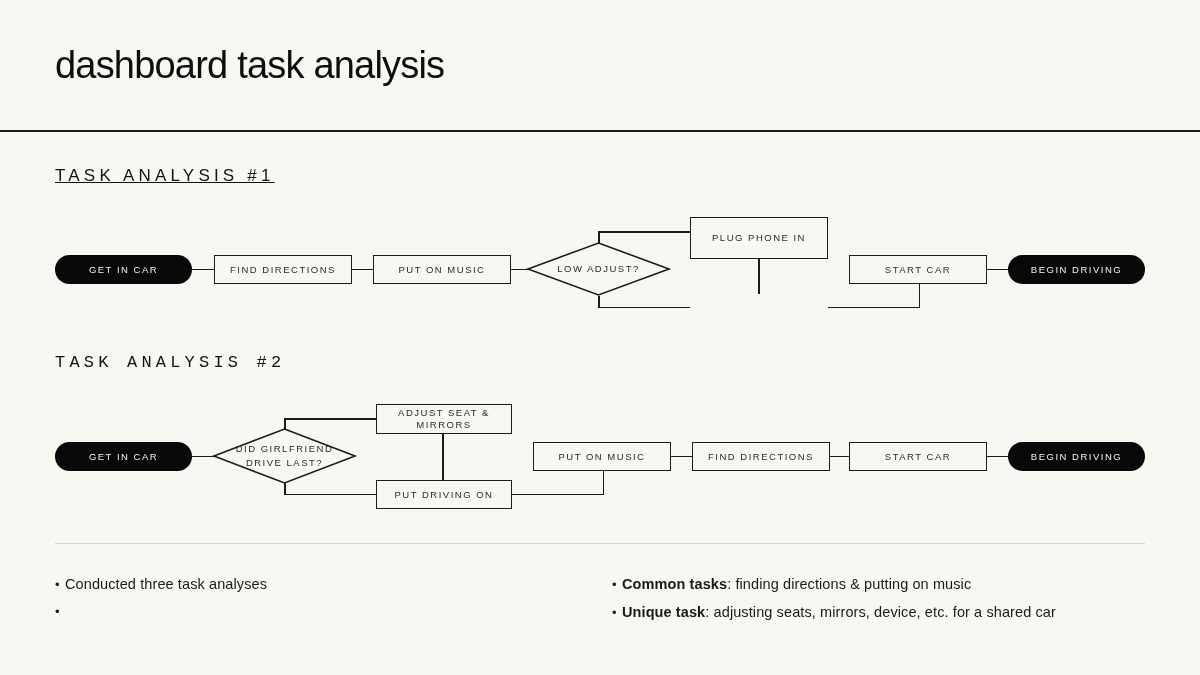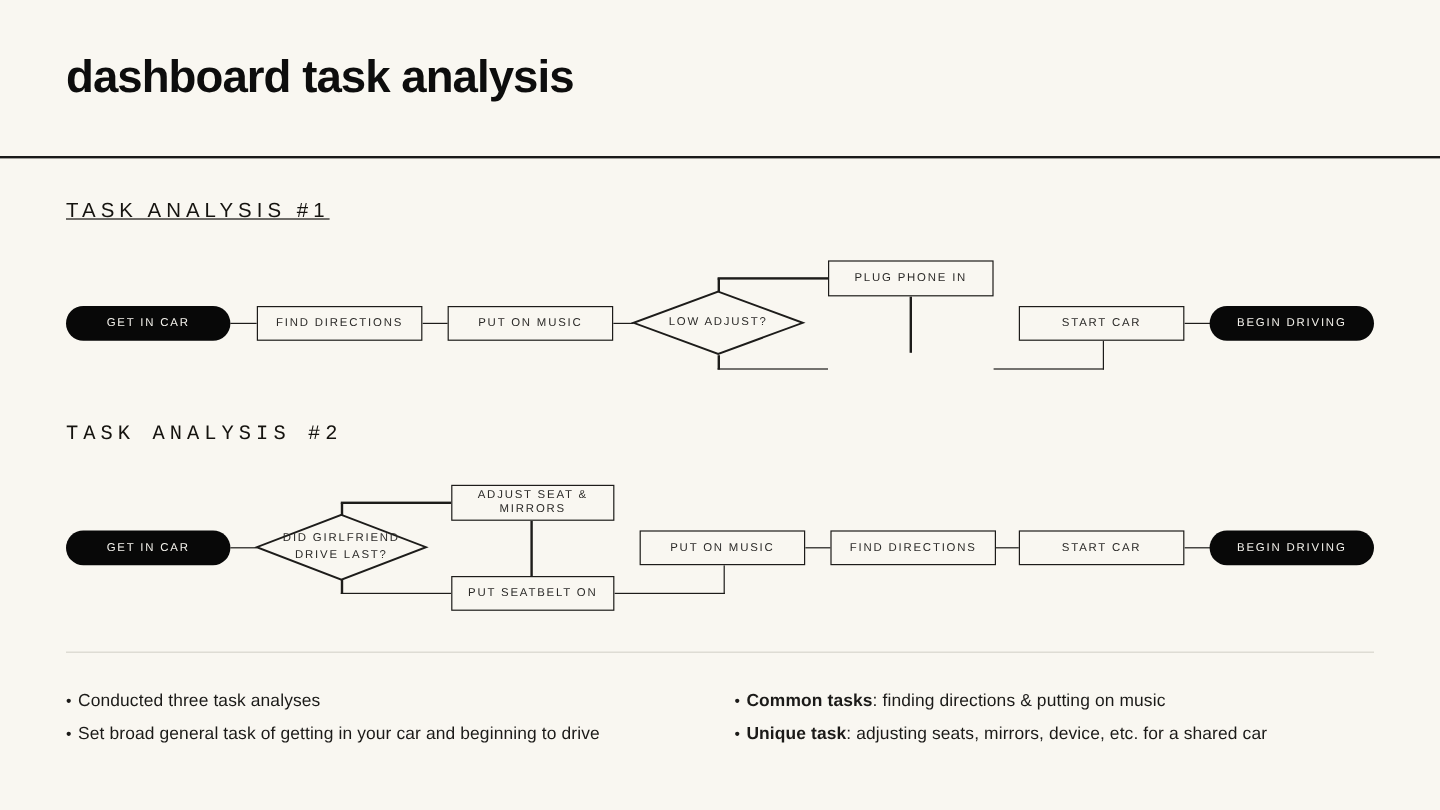--- a/index.html
+++ b/index.html
@@ -20,21 +20,21 @@
     width: 1200px;
     height: 675px;
   }
 
   
   .page-title {
     position: absolute;
     left: 55px;
     top: 44px;
     font-size: 38px;
-    font-weight: bold;
+    font-weight: normal;
     letter-spacing: -0.8px;
     color: #0d0d0d;
     white-space: nowrap;
   }
   .header-rule {
     position: absolute;
     left: 0;
     top: 130px;
     width: 1200px;
     height: 2px;
@@ -183,21 +183,21 @@
 
     <div class="node" style="left:373px; top:255px; width:138px; height:29px;">PUT ON MUSIC</div>
 
     <div class="diamond" style="left:527px; top:242px; width:143px; height:54px;">
       <svg width="143" height="54" viewBox="0 0 143 54">
         <polygon points="71.5,1 142,27 71.5,53 1,27" fill="#f9f7f1" stroke="#1d1c1a" stroke-width="1.6"></polygon>
       </svg>
       <div class="diamond-label">LOW ADJUST?</div>
     </div>
 
-    <div class="node" style="left:690px; top:217px; width:138px; height:30px;">PLUG PHONE IN</div>
+    <div class="node" style="left:690px; top:217px; width:138px; height:42px;">PLUG PHONE IN</div>
 
 
     <div class="node" style="left:849px; top:255px; width:138px; height:29px;">START CAR</div>
 
     <div class="node terminal" style="left:1008px; top:255px; width:137px; height:29px;">BEGIN DRIVING</div>
   </div>
 
   <div class="section-heading sh2">TASK ANALYSIS #2</div>
 
   <div class="flow">
@@ -228,41 +228,40 @@
       <div class="diamond-label">
         <span>
           <span>DID GIRLFRIEND</span><br>
           <span>DRIVE LAST?</span>
         </span>
       </div>
     </div>
 
     <div class="node" style="left:376px; top:404px; width:136px; height:30px;">ADJUST SEAT &amp; MIRRORS</div>
 
-    <div class="node" style="left:376px; top:480px; width:136px; height:29px;">PUT SEATBELT ON</div>
+    <div class="node" style="left:376px; top:480px; width:136px; height:29px;">PUT DRIVING ON</div>
 
     <div class="node" style="left:533px; top:442px; width:138px; height:29px;">PUT ON MUSIC</div>
 
     <div class="node" style="left:692px; top:442px; width:138px; height:29px;">FIND DIRECTIONS</div>
 
     <div class="node" style="left:849px; top:442px; width:138px; height:29px;">START CAR</div>
 
     <div class="node terminal" style="left:1008px; top:442px; width:137px; height:29px;">BEGIN DRIVING</div>
   </div>
 
   <div class="bottom-divider"></div>
 
   <div class="bullets left">
     <div class="bullet-row">
       <span class="bullet-dot">•</span>
       <span class="bullet-text"><span>Conducted three task analyses</span></span>
     </div>
     <div class="bullet-row">
       <span class="bullet-dot">•</span>
-      <span class="bullet-text"><span>Set broad general task of getting in your car and beginning to drive</span></span>
     </div>
   </div>
 
   <div class="bullets right">
     <div class="bullet-row">
       <span class="bullet-dot">•</span>
       <span class="bullet-text"><span class="lead">Common tasks</span><span>: finding directions &amp; putting on music</span></span>
     </div>
     <div class="bullet-row">
       <span class="bullet-dot">•</span>

